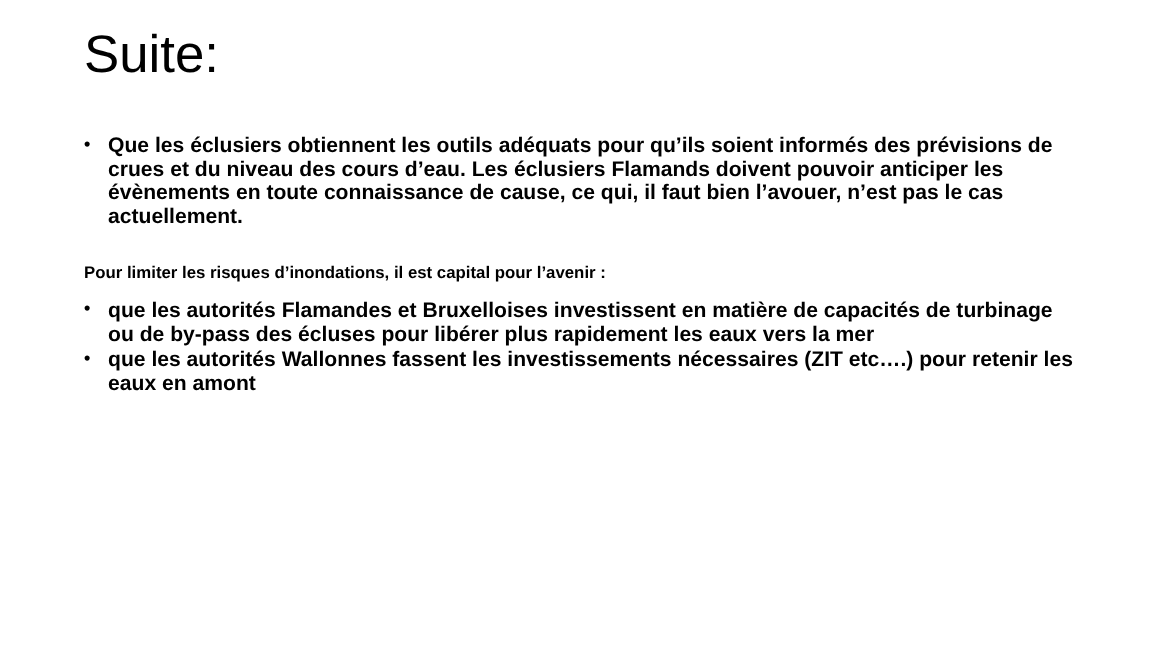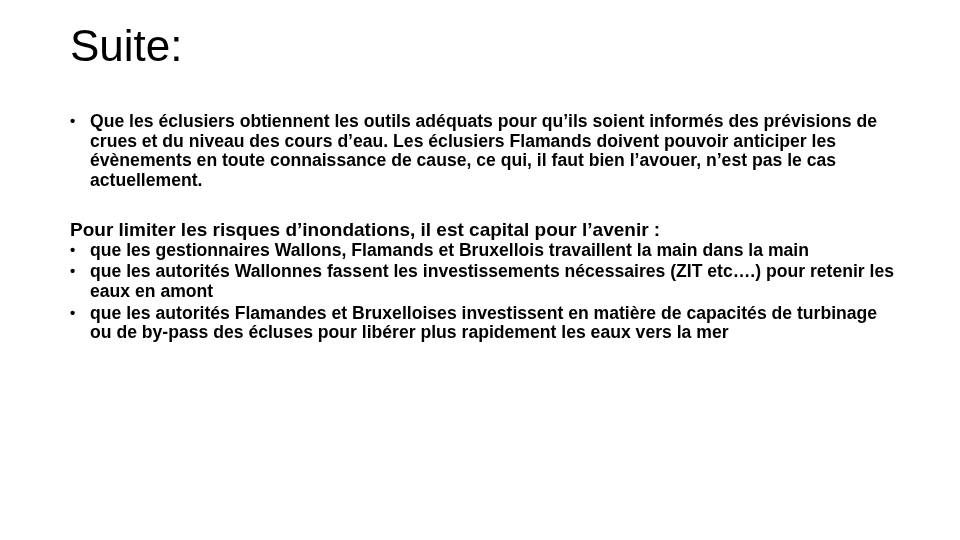--- a/index.html
+++ b/index.html
@@ -56,24 +56,24 @@
     left: 2px;
     top: 0;
     font-size: 15px;
     font-weight: bold;
     line-height: 1.2;
   }
   .group-gap {
     height: 26px;
   }
   .subheading {
-    font-size: 19px;
+    font-size: 14px;
     font-weight: bold;
     line-height: 1.15;
-    margin: 0 0 0 2px;
+    margin: 0 0 14px 2px;
   }
 </style>
 </head>
 <body>
 
 <div class="slide">
 
   <div class="slide-title">Suite:</div>
 
   <div class="body-block">
@@ -83,24 +83,21 @@
         <span>Que les éclusiers obtiennent les outils adéquats pour qu’ils soient informés des prévisions de crues et du niveau des cours d’eau. Les éclusiers Flamands doivent pouvoir anticiper les évènements en toute connaissance de cause, ce qui, il faut bien l’avouer, n’est pas le cas actuellement.</span>
       </li>
     </ul>
 
     <div class="group-gap"></div>
 
     <div class="subheading">Pour limiter les risques d’inondations, il est capital pour l’avenir :</div>
 
     <ul class="bullets">
       <li>
-        <span>que les gestionnaires Wallons, Flamands et Bruxellois travaillent la main dans la main</span>
+        <span>que les autorités Flamandes et Bruxelloises investissent en matière de capacités de turbinage ou de by-pass des écluses pour libérer plus rapidement les eaux vers la mer</span>
       </li>
       <li>
         <span>que les autorités Wallonnes fassent les investissements nécessaires (ZIT etc….) pour retenir les eaux en amont</span>
-      </li>
-      <li>
-        <span>que les autorités Flamandes et Bruxelloises investissent en matière de capacités de turbinage ou de by-pass des écluses pour libérer plus rapidement les eaux vers la mer</span>
       </li>
     </ul>
 
   </div>
 </div>
 
 </body></html>

